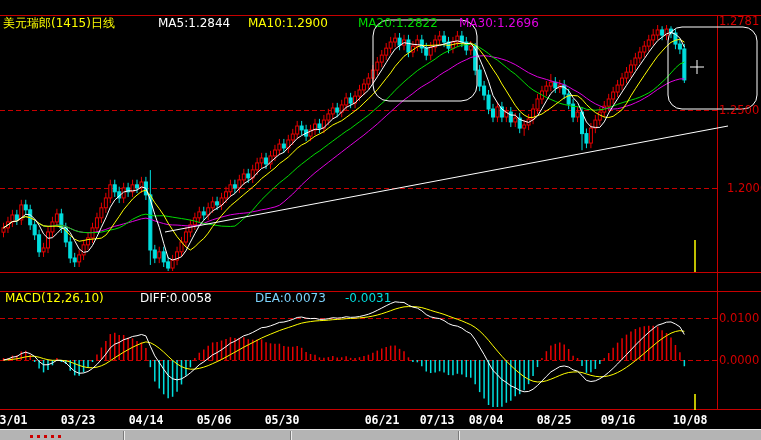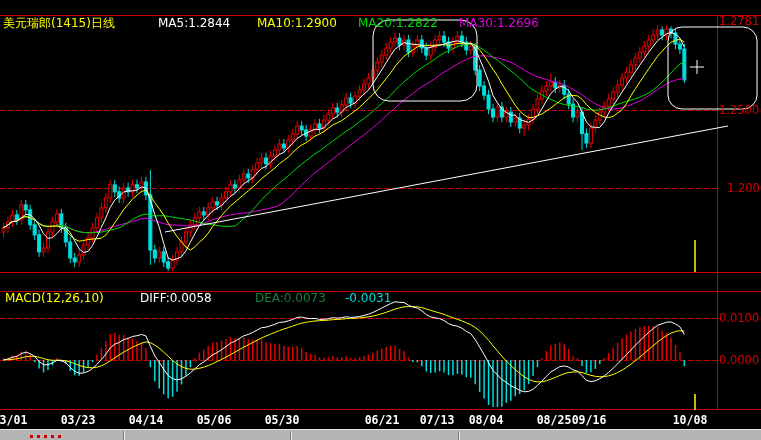--- a/index.html
+++ b/index.html
@@ -504,47 +504,47 @@
       <polyline points="3.5,360 7.95,359.02837606837676 12.4,357.1390595855556 16.85,356.49553174761337 21.3,353.5854682649219 25.75,352.18270663871215 30.200000000000003,353.6185748046307 34.650000000000006,356.4579749368506 39.1,361.50379583888133 43.550000000000004,364.80335585228045 48,364.7204087875381 52.45,362.9599185369564 56.900000000000006,360.2402191265358 61.35,360.3849535585248 65.80000000000001,362.8057574176782 70.25,367.2837575076958 74.7,371.3457375496453 79.15,373.25975909191743 83.60000000000001,372.96653085190957 88.05,371.4498815943314 92.5,368.48943124615096 96.95,364.43153503323316 101.4,359.56006039310404 105.85000000000001,354.1401864113149 110.30000000000001,347.81635139525395 114.75,344.1397700989646 119.2,342.4451292531652 123.65,339.6757652941697 128.10000000000002,338.37423210357 132.55,336.4618145655949 137,335.73428726871316 141.45000000000002,334.46919565698335 145.9,335.87974558332587 150.35,346.2724015588551 154.8,355.8779023766196 159.25,362.4454269218584 163.70000000000002,369.20476464907546 168.15,375.4007726729739 172.6,378.7730208663643 177.05,379.8609871618547 181.5,378.8788412433718 185.95000000000002,376.2525008087384 190.4,372.8369634219593 194.85,368.8755371112698 199.3,364.6990858751313 203.75,361.8759507371296 208.20000000000002,358.470064794397 212.65,354.84744686440064 217.10000000000002,352.57049610027855 221.55,349.73208172838486 226,346.62013791304497 230.45000000000002,343.1953370558648 234.9,341.2061587540179 239.35000000000002,338.55519388785194 243.8,335.75098843558237 248.25,334.4668845805491 252.70000000000002,332.44512931429165 257.15,330.0360033442683 261.6,327.685878970669 266.05,327.1844894589249 270.5,325.8589621838093 274.95,324.2378913878205 279.40000000000003,322.40374314152956 283.85,322.03176097544383 288.3,320.86634177437395 292.75,319.4276077362216 297.2,317.4560912364016 301.65000000000003,317.032867867751 306.1,318.19606473997476 310.55,318.5786712382695 315,318.3788481672671 319.45,319.36669222084237 323.90000000000003,319.2970350865115 328.35,318.70118365549496 332.8,317.7333663388236 337.25,318.1268614173424 341.7,317.7396924741035 346.15000000000003,316.7788086299816 350.6,317.35613543438706 355.05,317.1552816722044 359.5,316.48104830670866 363.95,315.4771213302462 368.40000000000003,314.22632815688996 372.85,312.4613326147229 377.3,310.3135858780996 381.75,308.0579599633319 386.2,305.743518463575 390.65000000000003,303.5433888730126 395.1,301.82643960550007 399.55,302.28334328929526 404,302.461449100938 408.45,305.23345280976463 412.90000000000003,307.0577468516113 417.35,308.08523937041855 421.8,310.78854274702894 426.25,314.6399793783101 430.70000000000005,316.8677433557724 435.15000000000003,317.9320285990175 439.6,318.6086961987217 444.05,320.58216857799204 448.5,323.58267065772804 452.95000000000005,325.3433754705388 457.40000000000003,326.14616840968677 461.85,328.1325598188795 466.3,331.35867776261875 470.75,333.5760786842086 475.20000000000005,339.53448591697276 479.65000000000003,347.04931225697857 484.1,354.5587709306931 488.55,362.7825488553337 493,370.50063641617356 497.45000000000005,374.78619634086357 501.90000000000003,379.61703450019775 506.35,382.3742206991042 510.8,385.887637570622 515.25,387.7087175973604 519.7,390.46143023828233 524.15,391.7684110226133 528.6,391.45874171093413 533.0500000000001,389.21590972359667 537.5,385.48405093324897 541.95,380.9631467421419 546.4,376.3781289657232 550.85,371.9626520301727 555.3000000000001,369.30502591793044 559.75,366.64774020699474 564.2,365.9642515137315 568.65,367.00249539777127 573.1,369.84690305167373 577.5500000000001,371.1591095833442 582,375.5779710017951 586.45,380.40371175982057 590.9,381.5062298835171 595.35,380.8182742267725 599.8000000000001,378.73536567260675 604.25,375.91832488888645 608.7,372.35718666928835 613.15,368.2871531733727 617.6,363.8647947002383 622.0500000000001,359.2167953870957 626.5,354.6125019607073 630.95,349.8938959775171 635.4,345.17300643538744 639.85,340.67164845867256 644.3000000000001,336.3935856739677 648.75,332.3057178435128 653.2,328.6144741832589 657.65,325.2425371368121 662.1,323.8344093980081 666.5500000000001,322.17169496563423 671,321.93667146487866 675.45,323.99553713847564 679.9,326.82301836834864 684.35,334.4755120000906" fill="none" stroke="#ffffff" stroke-width="1"></polyline>
       <line x1="165" y1="232" x2="728" y2="126" stroke="#ffffff" stroke-width="1"></line>
       <rect x="373" y="20" width="104" height="81" rx="16" ry="16" fill="none" stroke="#ffffff" stroke-width="1"></rect>
       <rect x="668" y="27" width="89" height="82" rx="14" ry="14" fill="none" stroke="#ffffff" stroke-width="1"></rect>
       <line x1="690" y1="67" x2="704" y2="67" stroke="#ffffff" stroke-width="1"></line>
       <line x1="697" y1="60" x2="697" y2="74" stroke="#ffffff" stroke-width="1"></line>
     </svg>
 
   <div class="lbl txt" style="left:3px;top:1px;color:#ffff00;">美元瑞郎(1415)日线</div>
   <div class="lbl txt" style="left:158px;top:1px;color:#ffffff;">MA5:1.2844</div>
-  <div class="lbl txt" style="left:257px;top:1px;color:#ffff00;">MA10:1.2900</div>
+  <div class="lbl txt" style="left:248px;top:1px;color:#ffff00;">MA10:1.2900</div>
   <div class="lbl txt" style="left:358px;top:1px;color:#00dc00;">MA20:1.2822</div>
   <div class="lbl txt" style="left:459px;top:1px;color:#e000e0;">MA30:1.2696</div>
 
   <div class="axlbl txt" style="left:719px;top:15px;">1.2781</div>
   <div class="axlbl txt" style="left:719px;top:104px;">1.2500</div>
   <div class="axlbl txt" style="left:679px;top:182px;padding-left:48px;">1.2000</div>
 
   <div class="lbl txt" style="left:5px;top:276px;color:#ffff00;">MACD(12,26,10)</div>
   <div class="lbl txt" style="left:140px;top:276px;color:#ffffff;">DIFF:0.0058</div>
-  <div class="lbl txt" style="left:255px;top:276px;color:#15803d;">DEA:0.0073</div>
+  <div class="lbl txt" style="left:255px;top:276px;color:#7dd3fc;">DEA:0.0073</div>
   <div class="lbl txt" style="left:345px;top:276px;color:#00dede;">-0.0031</div>
 
   <div class="axlbl txt" style="left:719px;top:312px;">0.0100</div>
   <div class="axlbl txt" style="left:719px;top:354px;">0.0000</div>
 
   <div id="date-axis">
       <div class="datelbl txt" style="left: -12px;">03/01</div>
       <div class="datelbl txt" style="left: 56px;">03/23</div>
       <div class="datelbl txt" style="left: 124px; text-align: center;">04/14</div>
       <div class="datelbl txt" style="left: 192px;">05/06</div>
       <div class="datelbl txt" style="left: 260px;">05/30</div>
       <div class="datelbl txt" style="left: 328px; margin-left: 32px;">06/21</div>
       <div class="datelbl txt" style="left: 415px;">07/13</div>
       <div class="datelbl txt" style="left: 464px;">08/04</div>
       <div class="datelbl txt" style="left: 532px;">08/25</div>
-      <div class="datelbl txt" style="left: 567px;">09/16</div>
+      <div class="datelbl txt" style="left: 596px;">09/16</div>
       <div class="datelbl txt" style="left: 668px;">10/08</div>
     </div>
 
   <div id="status-bar">
     <div class="sb-div" style="left:123px;"></div>
     <div class="sb-div" style="left:290px;"></div>
     <div class="sb-div" style="left:458px;"></div>
     <div id="sb-marks"></div>
   </div>
 </div>

